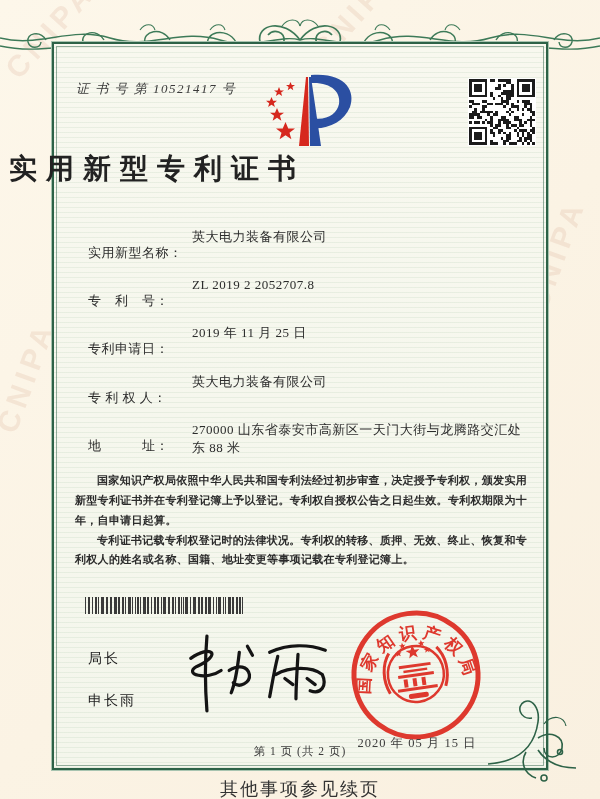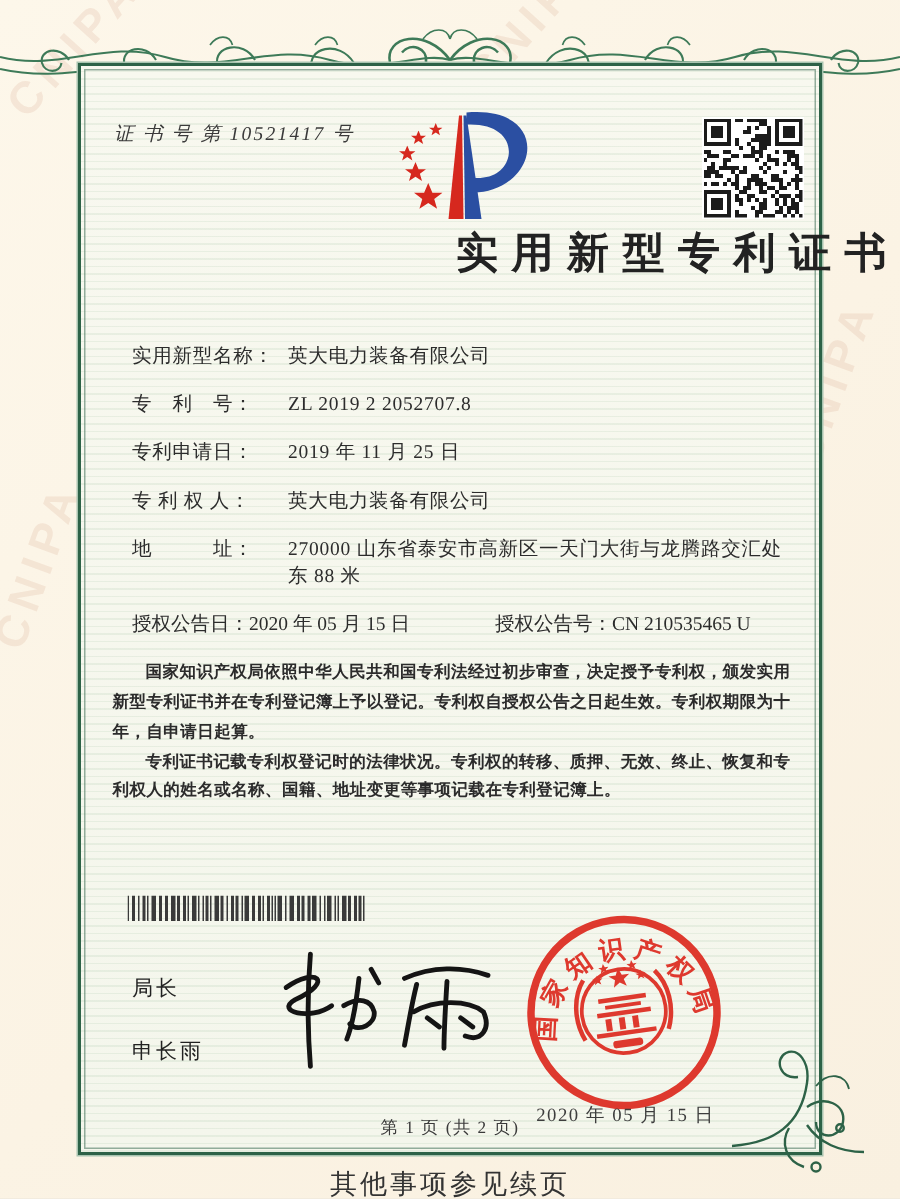--- a/index.html
+++ b/index.html
@@ -37,26 +37,26 @@
     content:"";position:absolute;inset:2px;border:1px solid #2d6247;opacity:.5;
   }
   .corner-flourish{position:absolute;left:486px;top:688px;width:95px;height:100px;z-index:2;}
   
   .cert-no{position:absolute;left:76px;top:80px;z-index:2;font-size:13px;letter-spacing:1.5px;color:#3a3a3a;font-style:italic;}
   .logo{position:absolute;left:247px;top:70px;width:116px;height:84px;z-index:2;}
   .qr{position:absolute;left:468px;top:78px;width:66px;height:66px;z-index:2;background:#fff;padding:1px;}
   .qr svg{width:100%;height:100%;display:block;}
   .title{
     position:absolute;left:0;top:150px;width:600px;z-index:2;
-    text-align:right;font-size:28px;font-weight:bold;color:#222;
+    text-align:left;font-size:28px;font-weight:bold;color:#222;
     letter-spacing:9px;text-indent:9px;
   }
   .content{position:absolute;left:75px;top:228px;width:452px;z-index:2;color:#2c2c2c;}
   .field-row{margin:0 0 14px 13px;font-size:13px;line-height:1.4;}
-  .field-label{display:inline-block;width:104px;vertical-align:top;letter-spacing:.5px;}
+  .field-label{display:inline-block;width:104px;vertical-align:top;letter-spacing:.5px;margin-top:16px;}
   .field-value{display:inline-block;width:330px;vertical-align:top;letter-spacing:.5px;}
   .grant-row{margin:4px 0 0 13px;font-size:13px;display:flex;}
   .grant-pair.left{width:242px;}
   .paras{margin-top:14px;}
   .para{
     font-size:11px;line-height:1.8;text-align:justify;text-indent:2em;
     margin:0;color:#2b2b2b;letter-spacing:.3px;font-weight:bold;
   }
   .barcode{position:absolute;left:85px;top:597px;width:158px;height:17px;z-index:2;}
   .signer{position:absolute;left:88px;top:650px;z-index:2;font-size:14px;color:#222;}
@@ -346,28 +346,20 @@
     </div>
     <div class="field-row">
       <span class="field-label">专利申请日：</span><span class="field-value">2019 年 11 月 25 日</span>
     </div>
     <div class="field-row">
       <span class="field-label">专 利 权 人：</span><span class="field-value">英大电力装备有限公司</span>
     </div>
     <div class="field-row">
       <span class="field-label">地　　　址：</span><span class="field-value">270000 山东省泰安市高新区一天门大街与龙腾路交汇处东 88 米</span>
     </div>
-    <div class="grant-row">
-      <div class="grant-pair left">
-        <span>授权公告日：</span><span>2020 年 05 月 15 日</span>
-      </div>
-      <div class="grant-pair">
-        <span>授权公告号：</span><span>CN 210535465 U</span>
-      </div>
-    </div>
     <div class="paras">
       <p class="para">国家知识产权局依照中华人民共和国专利法经过初步审查，决定授予专利权，颁发实用新型专利证书并在专利登记簿上予以登记。专利权自授权公告之日起生效。专利权期限为十年，自申请日起算。</p>
       <p class="para">专利证书记载专利权登记时的法律状况。专利权的转移、质押、无效、终止、恢复和专利权人的姓名或名称、国籍、地址变更等事项记载在专利登记簿上。</p>
     </div>
   </div>
 
   <svg class="barcode" id="bcsvg" viewBox="0 0 158 17" preserveAspectRatio="none">
       <rect x="0" y="0" width="1" height="17" fill="#3a3a3a"></rect>
       <rect x="3" y="0" width="2" height="17" fill="#3a3a3a"></rect>
       <rect x="7" y="0" width="1" height="17" fill="#3a3a3a"></rect>

